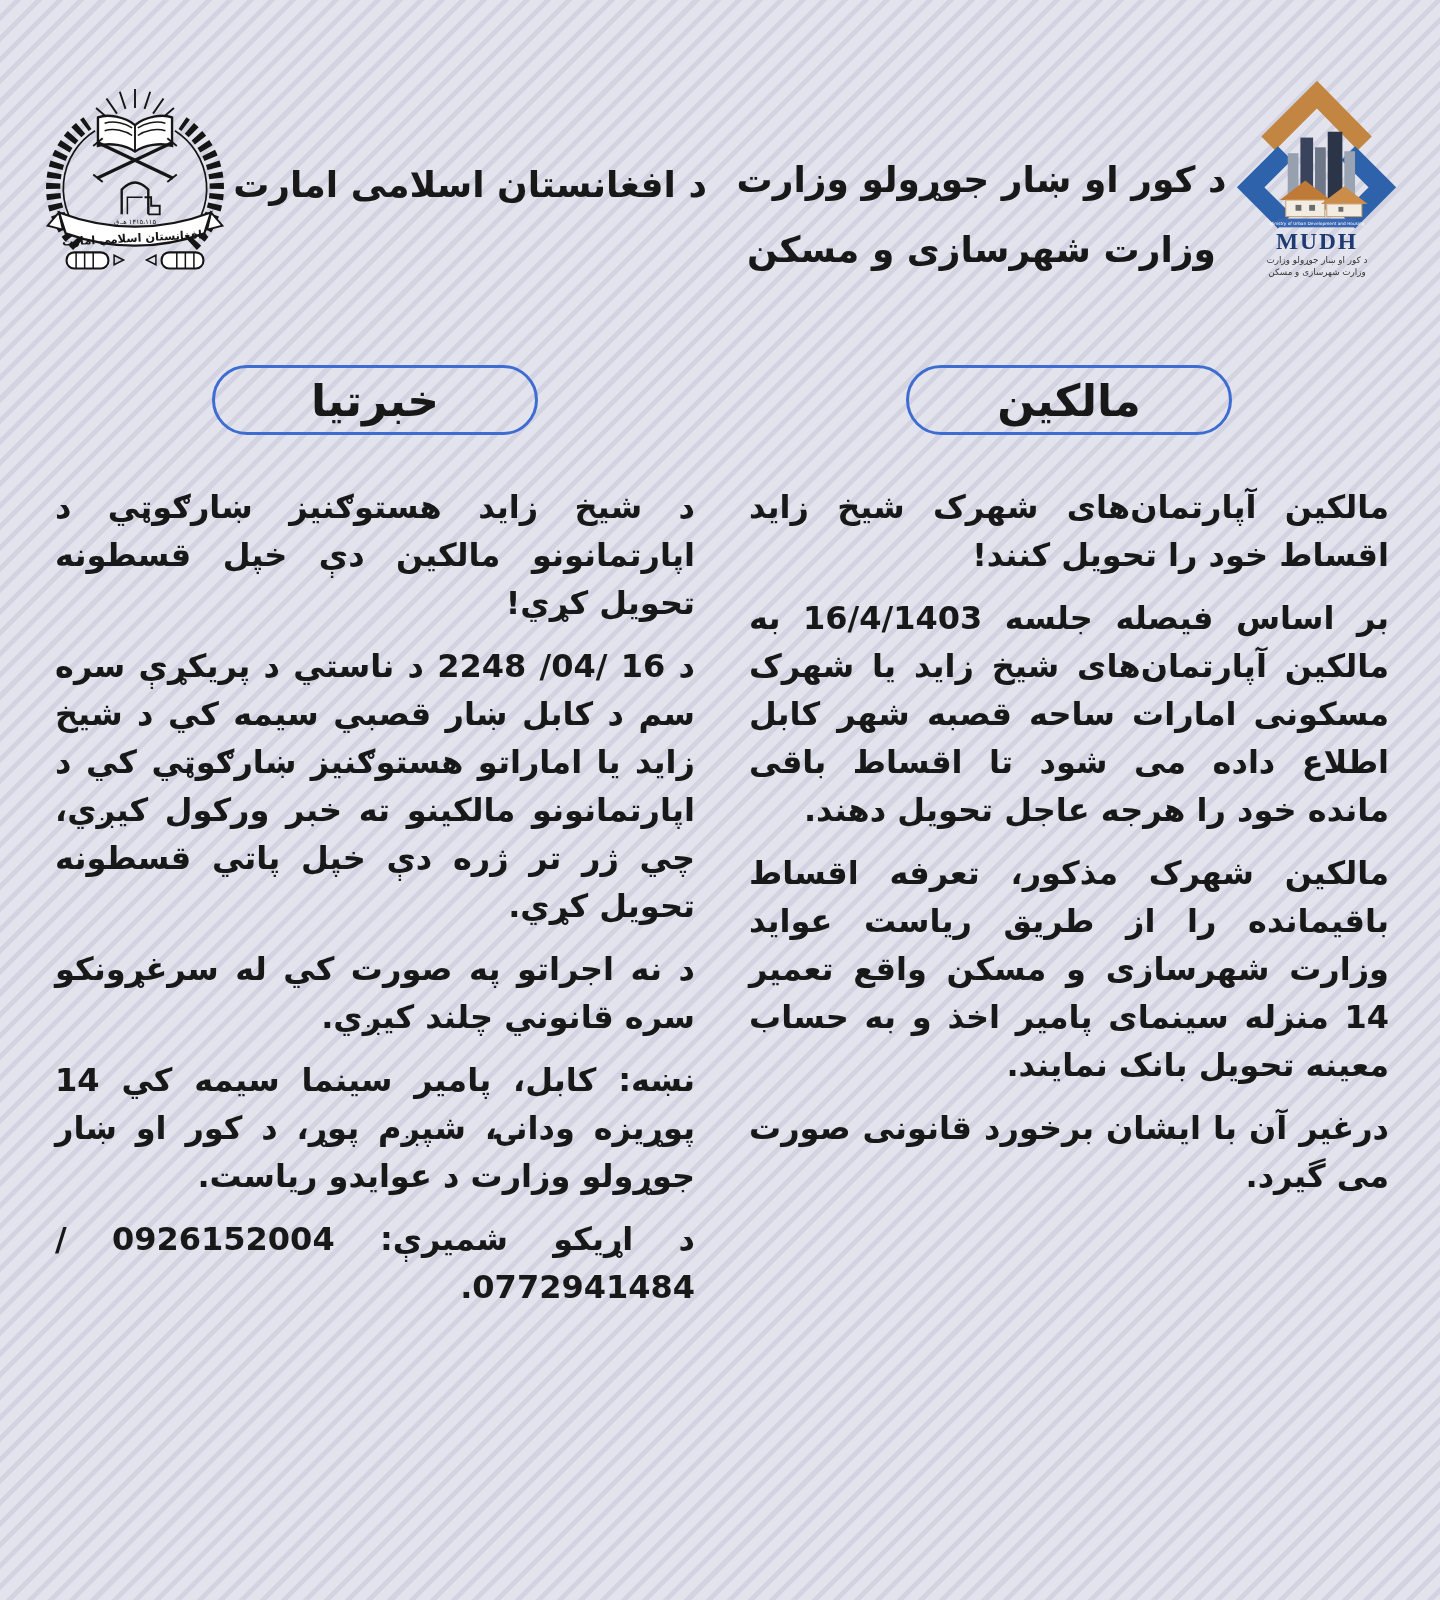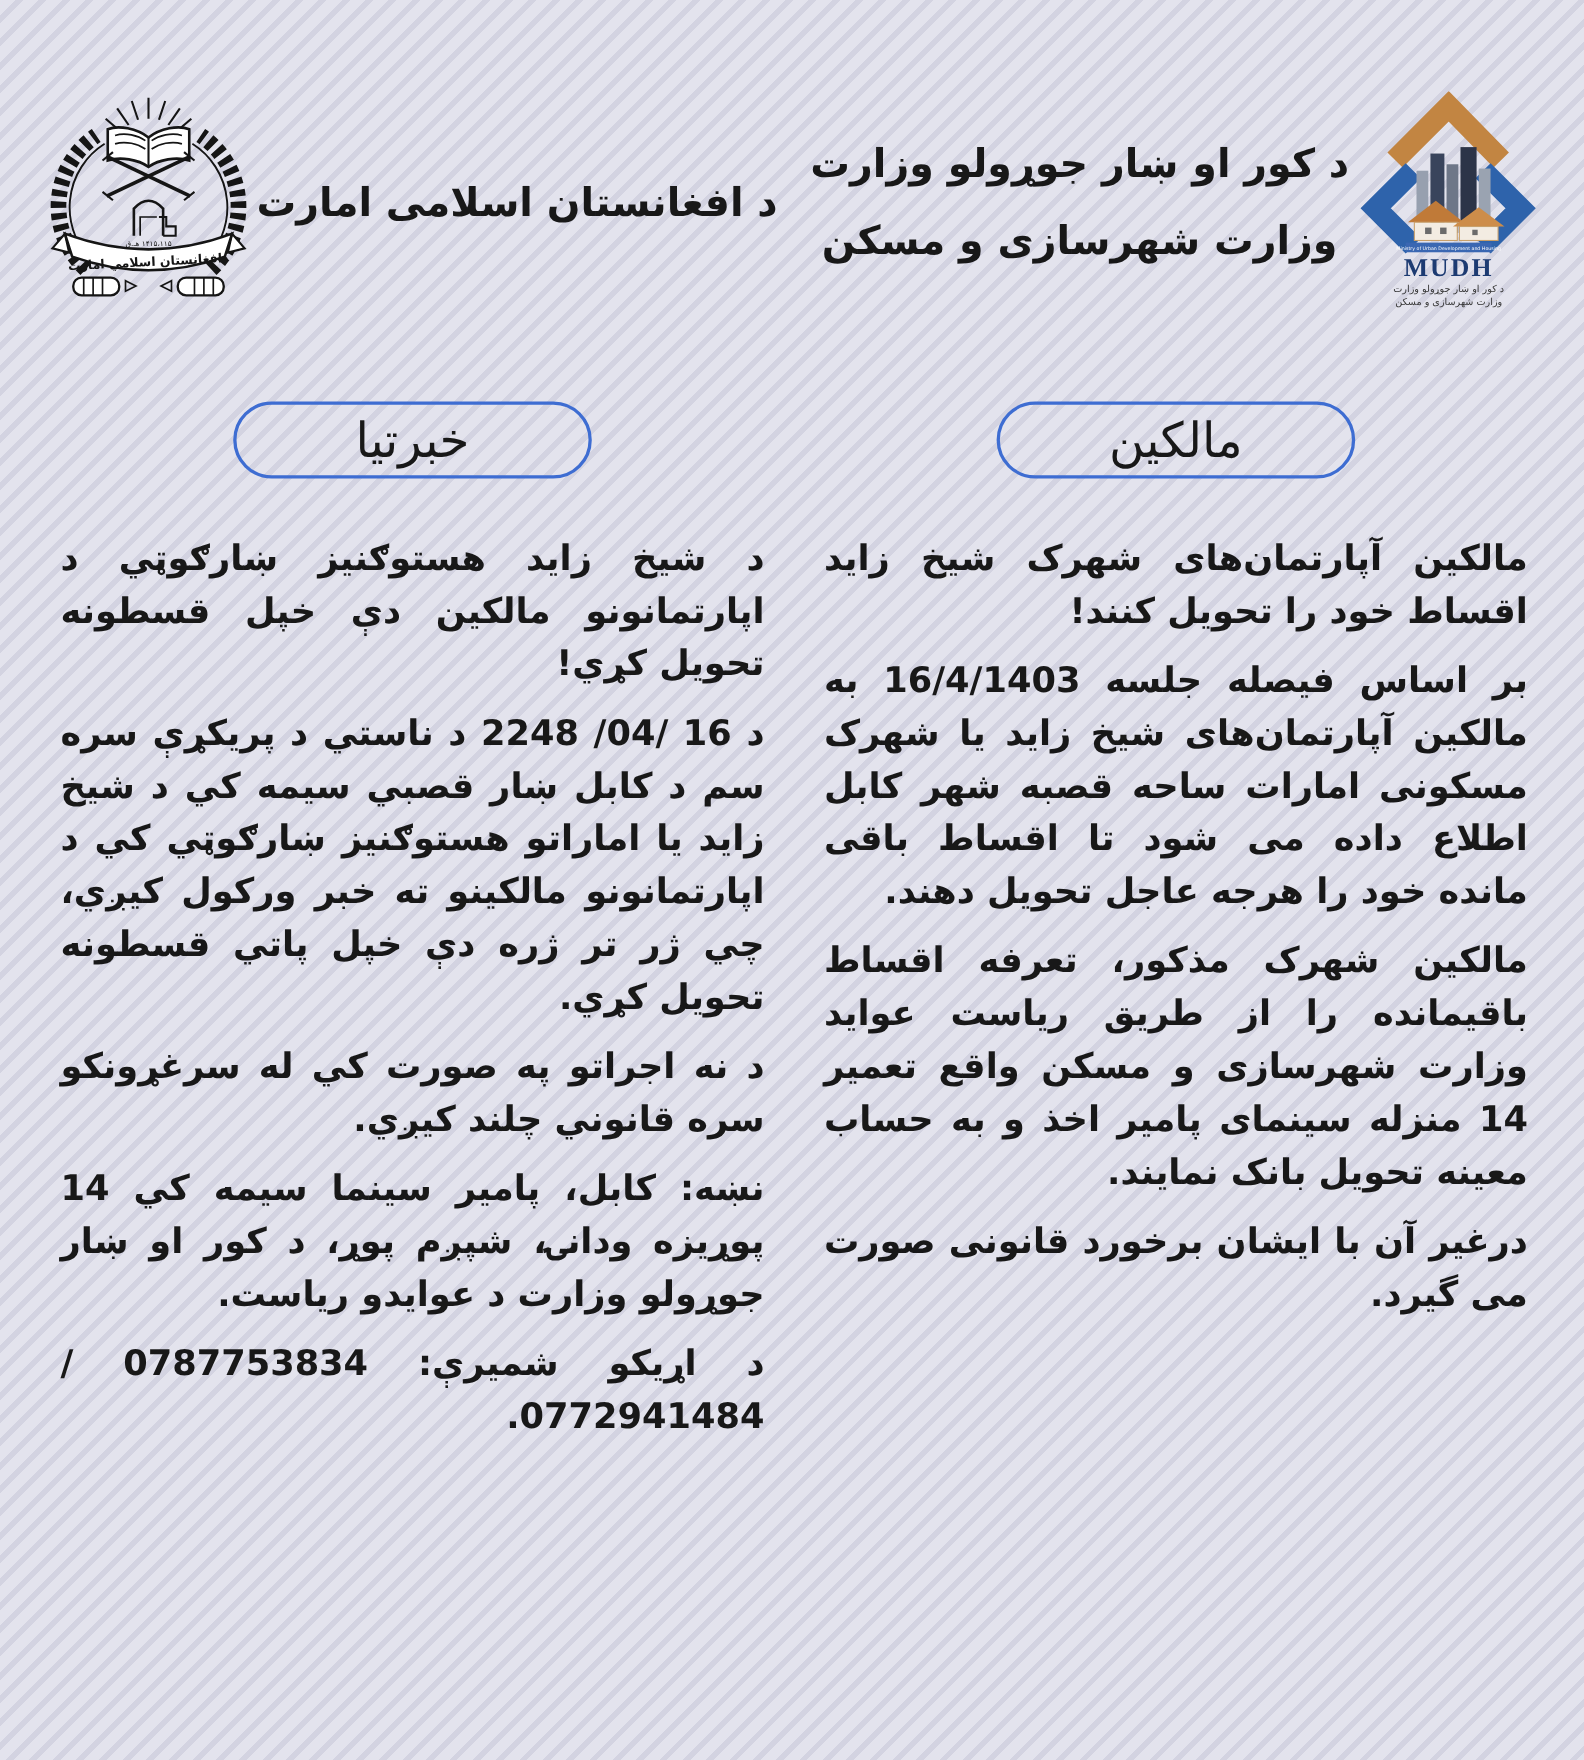--- a/index.html
+++ b/index.html
@@ -25,21 +25,21 @@
   .col { width: 670px; }
 
   .col-header { display: flex; align-items: center; height: 200px; direction: rtl; }
   .org-title { flex: 1; text-align: center; font-size: 36px; font-weight: bold; line-height: 70px; direction: rtl; }
   .logo-box { flex: 0 0 auto; }
 
   .badge {
     width: 326px; height: 70px; margin: 80px auto 48px;
     border: 3px solid var(--pill-border); border-radius: 36px;
     display: flex; align-items: center; justify-content: center;
-    font-size: 44px; font-weight: normal; color: var(--ink);
+    font-size: 44px; font-weight: bold; color: var(--ink);
   }
 
   .body-text { direction: rtl; text-align: justify; font-size: 32px; font-weight: bold; line-height: 48px; }
   .body-text p { margin: 15px; }
 </style>
 </head>
 <body>
 
 <div class="page">
   <div class="columns">
@@ -99,26 +99,26 @@
         </div>
       </div>
 
       <div class="badge">خبرتیا</div>
 
       <div class="body-text" lang="ps">
         <p>د شیخ زاید هستوګنیز ښارګوټي د اپارتمانونو مالکین دې خپل قسطونه تحویل کړي!</p>
         <p>د 16 /04/ 2248 د ناستي د پریکړې سره سم د کابل ښار قصبي سیمه کي د شیخ زاید یا اماراتو هستوګنیز ښارګوټي کي د اپارتمانونو مالکینو ته خبر ورکول کیږي، چي ژر تر ژره دې خپل پاتي قسطونه تحویل کړي.</p>
         <p>د نه اجراتو په صورت کي له سرغړونکو سره قانوني چلند کیږي.</p>
         <p>نښه: کابل، پامیر سینما سیمه کي 14 پوړیزه ودانۍ، شپږم پوړ، د کور او ښار جوړولو وزارت د عوایدو ریاست.</p>
-        <p>د اړیکو شمیرې: 0787753834 / 0772941484.</p>
+        <p>د اړیکو شمیرې: 0926152004 / 0772941484.</p>
       </div>
     </div>
 
     <div class="col left">
-      <div class="col-header" style="flex-direction: row-reverse;">
+      <div class="col-header" style="flex-direction: row-reverse; align-items: flex-end;">
         <div class="org-title">
           <div>د کور او ښار جوړولو وزارت</div>
           <div>وزارت شهرسازی و مسکن</div>
         </div>
         <div class="logo-box">
           <svg viewBox="0 0 175 205" width="175" height="200" aria-hidden="true">
             <path d="M38 64 L88 14 L137 64" stroke="#c28542" stroke-width="20" fill="none"></path>
             <path d="M55 74 L20 109 L55 144" stroke="#2e63ab" stroke-width="20" fill="none"></path>
             <path d="M120 74 L155 109 L120 144" stroke="#2e63ab" stroke-width="20" fill="none"></path>
             <rect x="58" y="74" width="11" height="58" fill="#97a0af"></rect>

